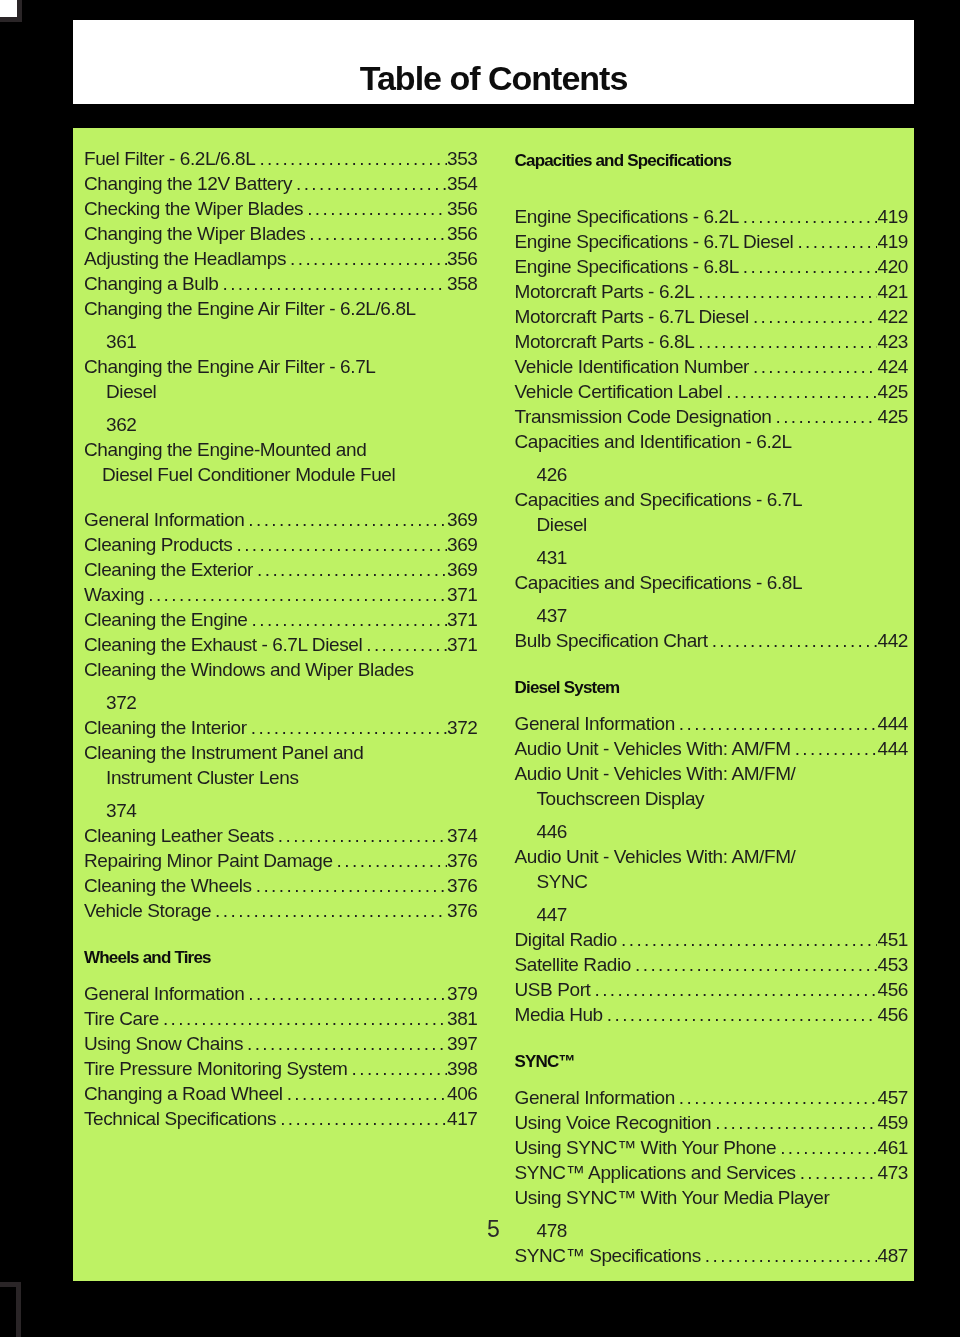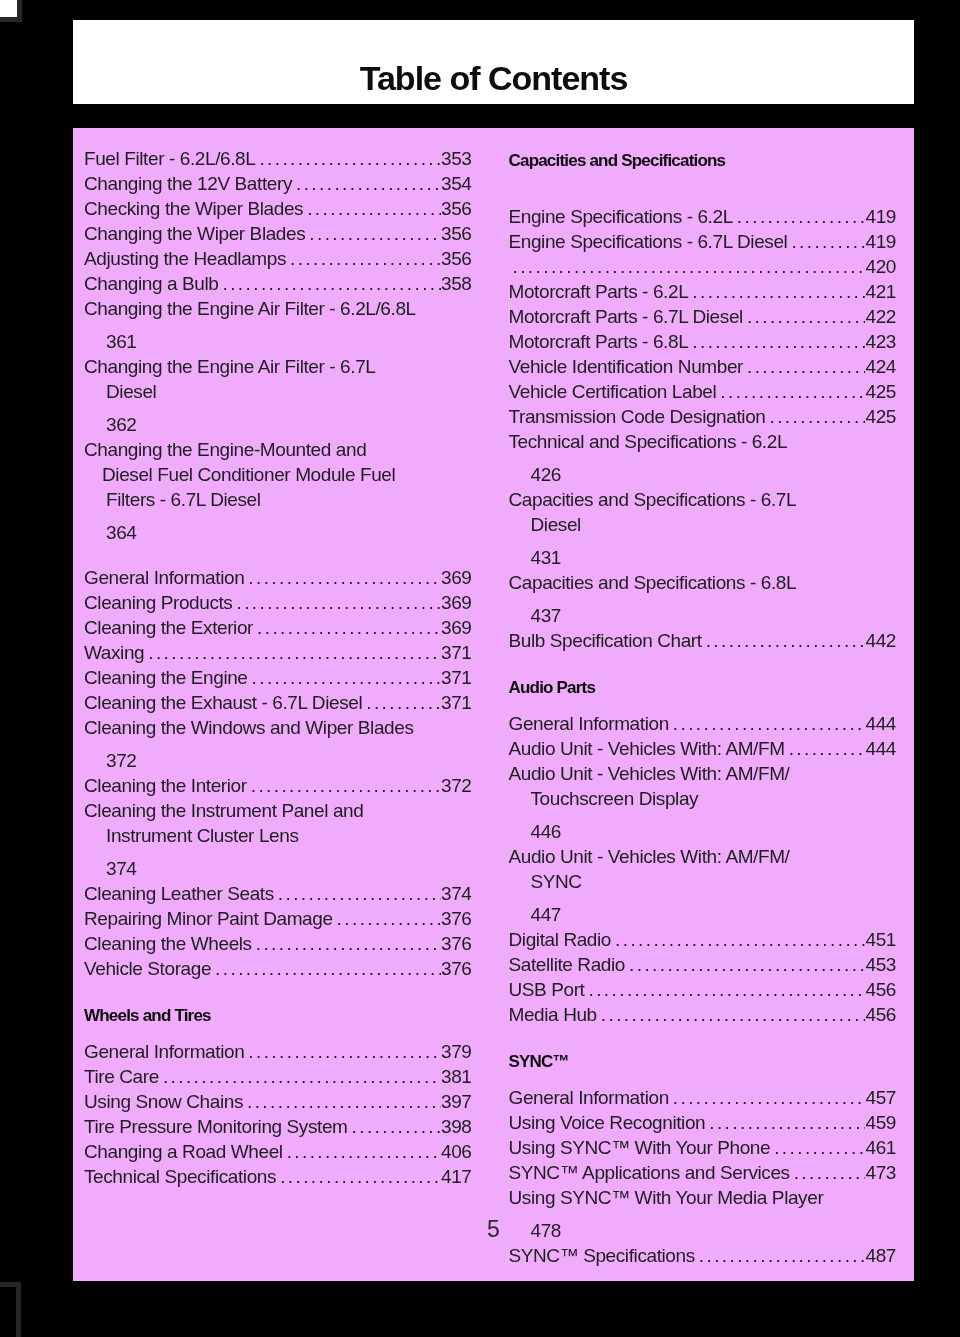--- a/index.html
+++ b/index.html
@@ -43,23 +43,23 @@
     font-weight: bold;
     letter-spacing: -1px;
     color: #0d0d0d;
     white-space: nowrap;
   }
 
   
   .content-box {
     position: absolute; left: 73px; top: 128px;
     width: 841px; height: 1153px;
-    background: #f0abfc;
+    background: #bef264;
     box-sizing: border-box;
-    padding: 18px 18px 0 11px;
+    padding: 18px 6px 0 11px;
     display: flex; gap: 37px;
     position: absolute;
   }
   .toc-col { flex: 1 1 0; min-width: 0; }
 
   .section { margin-top: 0; }
   .section + .section { margin-top: 20px; }
   .section-heading {
     font-size: 17px; line-height: 30px;
     font-weight: bold;
@@ -184,25 +184,20 @@
             <div class="entry-line">Changing the Engine Air Filter - 6.7L</div>
             <div class="entry-line last cont">
               <span class="lbl">Diesel</span>
               <span class="dots"></span>
               <span class="pg">362</span>
             </div>
           </div>
           <div class="entry">
             <div class="entry-line">Changing the Engine-Mounted and</div>
             <div class="entry-line cont">Diesel Fuel Conditioner Module Fuel</div>
-            <div class="entry-line last cont">
-              <span class="lbl">Filters - 6.7L Diesel</span>
-              <span class="dots"></span>
-              <span class="pg">364</span>
-            </div>
           </div>
         </div>
         <div class="section">
           <div class="entry">
             <div class="entry-line last">
               <span class="lbl">General Information</span>
               <span class="dots"></span>
               <span class="pg">369</span>
             </div>
           </div>
@@ -351,20 +346,21 @@
           </div>
           <div class="entry">
             <div class="entry-line last">
               <span class="lbl">Engine Specifications - 6.7L Diesel</span>
               <span class="dots"></span>
               <span class="pg">419</span>
             </div>
           </div>
           <div class="entry">
             <div class="entry-line last">
+              <span class="lbl">Engine Specifications - 6.8L</span>
               <span class="dots"></span>
               <span class="pg">420</span>
             </div>
           </div>
           <div class="entry">
             <div class="entry-line last">
               <span class="lbl">Motorcraft Parts - 6.2L</span>
               <span class="dots"></span>
               <span class="pg">421</span>
             </div>
@@ -398,21 +394,21 @@
             </div>
           </div>
           <div class="entry">
             <div class="entry-line last">
               <span class="lbl">Transmission Code Designation</span>
               <span class="dots"></span>
               <span class="pg">425</span>
             </div>
           </div>
           <div class="entry">
-            <div class="entry-line">Technical and Specifications - 6.2L</div>
+            <div class="entry-line">Capacities and Identification - 6.2L</div>
             <div class="entry-line last cont">
               <span class="lbl"></span>
               <span class="dots"></span>
               <span class="pg">426</span>
             </div>
           </div>
           <div class="entry">
             <div class="entry-line">Capacities and Specifications - 6.7L</div>
             <div class="entry-line last cont">
               <span class="lbl">Diesel</span>
@@ -430,21 +426,21 @@
           </div>
           <div class="entry">
             <div class="entry-line last">
               <span class="lbl">Bulb Specification Chart</span>
               <span class="dots"></span>
               <span class="pg">442</span>
             </div>
           </div>
         </div>
         <div class="section">
-          <div class="section-heading">Audio Parts</div>
+          <div class="section-heading">Diesel System</div>
           <div class="entry">
             <div class="entry-line last">
               <span class="lbl">General Information</span>
               <span class="dots"></span>
               <span class="pg">444</span>
             </div>
           </div>
           <div class="entry">
             <div class="entry-line last">
               <span class="lbl">Audio Unit - Vehicles With: AM/FM</span>

